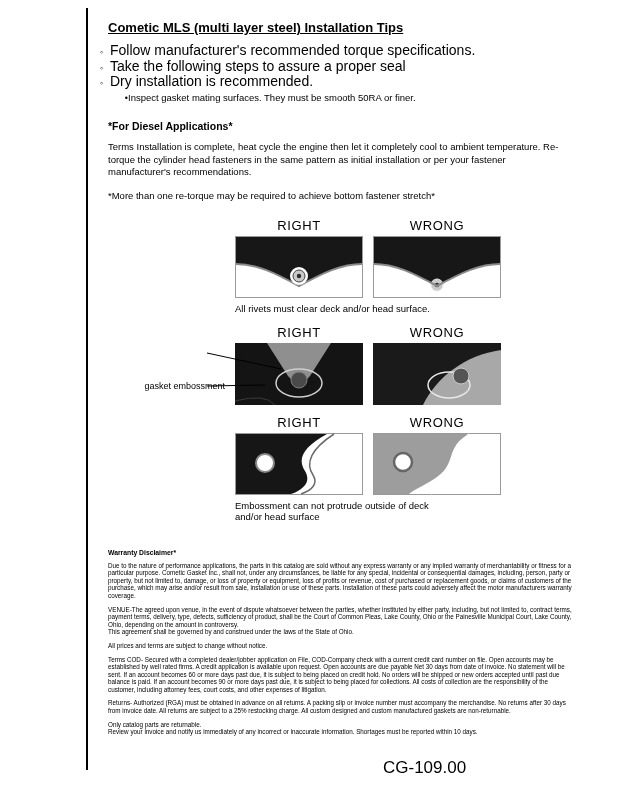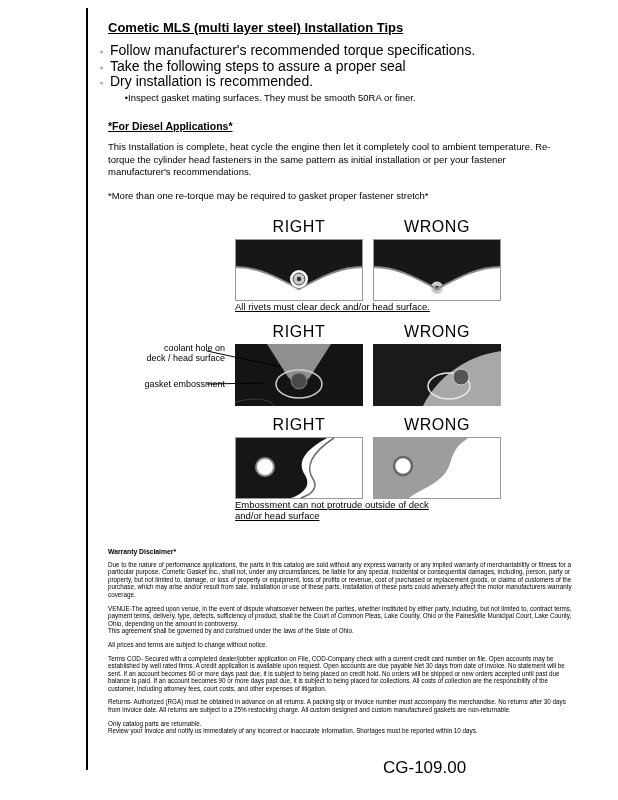--- a/index.html
+++ b/index.html
@@ -7,31 +7,31 @@
   .page{position:relative;width:618px;height:800px;overflow:hidden;background:#fff;padding-left:46px;}
   .left-rule{position:absolute;left:86px;top:8px;width:2px;height:762px;background:#000;}
   .content{position:absolute;left:98px;top:12px;width:478px;}
   .title{font-size:13px;font-weight:bold;text-decoration:underline;margin:8px 0 9px 10px;}
   .bullet-row{display:flex;font-size:14px;line-height:13.5px;margin-left:2px;}
   .bullet-row .marker{width:10px;text-align:left;}
   .bullet-row .marker::before{content:"\25E6";font-size:9px;}
   .sub-row{display:flex;font-size:9.5px;line-height:13.5px;margin-left:20px;text-align:right;}
   .sub-row .marker{width:10px;}
   .sub-row .marker::before{content:"\2022";font-size:9px;}
-  .diesel-heading{font-size:10.5px;font-weight:bold;margin:15px 0 0 10px;text-decoration:underline;}
+  .diesel-heading{font-size:10.5px;font-weight:bold;margin:15px 0 0 10px;}
   .para{font-size:9.5px;line-height:12.5px;margin:9px 0 0 10px;width:452px;}
   .note{margin-top:11px;}
   .diagrams{margin:16px 0 0 137px;width:266px;}
   .dg-row{margin-bottom:10px;}
   .dg-row.rel{position:relative;}
   .dg-labels{display:flex;gap:10px;margin-bottom:3px;}
-  .dg-labels span{width:128px;text-align:center;font-size:16px;letter-spacing:.6px;}
+  .dg-labels span{width:128px;text-align:center;font-size:13px;letter-spacing:.6px;}
   .dg-images{display:flex;gap:10px;}
   .dg-images svg{display:block;}
-  .dg-caption{font-size:9.5px;line-height:11.5px;white-space:pre-line;text-decoration:underline;}
+  .dg-caption{font-size:9.5px;line-height:11.5px;margin-top:5px;white-space:pre-line;}
   .annot{position:absolute;width:118px;text-align:right;font-size:9px;line-height:10.5px;white-space:pre-line;}
   .annot-coolant{left:-128px;top:20px;}
   .annot-emboss{left:-128px;top:56px;}
   .leader-svg{position:absolute;left:-30px;top:16px;width:95px;height:62px;pointer-events:none;}
   .warranty{margin:26px 0 0 10px;width:468px;}
   .warranty-heading{font-size:6.8px;font-weight:bold;margin-bottom:5px;}
   .w-para{font-size:6.3px;line-height:7.5px;margin-bottom:5.5px;white-space:pre-line;text-align:left;}
   .footer-code{position:absolute;left:383px;top:758px;font-size:17px;}
 </style>
 </head>
@@ -54,22 +54,22 @@
     <div class="bullet-row">
       <span class="marker"></span>
       <span>Dry installation is recommended.</span>
     </div>
     <div class="sub-row">
       <span class="marker"></span>
       <span>Inspect gasket mating surfaces.  They must be smooth 50RA or finer.</span>
     </div>
 
     <div class="diesel-heading">*For Diesel Applications*</div>
-    <p class="para">This Installation is complete, heat cycle the engine then let it completely cool to ambient temperature. Re-torque the cylinder head fasteners in the same pattern as initial installation or per your fastener manufacturer's recommendations.</p>
-    <p class="para note">*More than one re-torque may be required to gasket proper fastener stretch*</p>
+    <p class="para">Terms Installation is complete, heat cycle the engine then let it completely cool to ambient temperature. Re-torque the cylinder head fasteners in the same pattern as initial installation or per your fastener manufacturer's recommendations.</p>
+    <p class="para note">*More than one re-torque may be required to achieve bottom fastener stretch*</p>
 
     <div class="diagrams">
 
       <div class="dg-row">
         <div class="dg-labels">
           <span>RIGHT</span>
           <span>WRONG</span>
         </div>
         <div class="dg-images">
           <svg width="128" height="62" viewBox="0 0 128 62">
@@ -89,22 +89,20 @@
           </svg>
         </div>
         <div class="dg-caption">All rivets must clear deck and/or head surface.</div>
       </div>
 
       <div class="dg-row rel">
         <div class="dg-labels">
           <span>RIGHT</span>
           <span>WRONG</span>
         </div>
-        <div class="annot annot-coolant">coolant hole on
-deck / head surface</div>
         <div class="annot annot-emboss">gasket embossment</div>
         <svg class="leader-svg" viewBox="0 0 95 62">
           <line x1="2" y1="12" x2="76" y2="28" stroke="#000" stroke-width="1"></line>
           <line x1="2" y1="45" x2="60" y2="44" stroke="#000" stroke-width="1"></line>
         </svg>
         <div class="dg-images">
           <svg width="128" height="62" viewBox="0 0 128 62">
             <rect width="128" height="62" fill="#141414"></rect>
             <path d="M32,0 L96,0 L75,33 Q64,46 53,33 Z" fill="#8f8f8f"></path>
             <ellipse cx="64" cy="40" rx="23" ry="14" fill="none" stroke="#cfcfcf" stroke-width="1.5"></ellipse>

